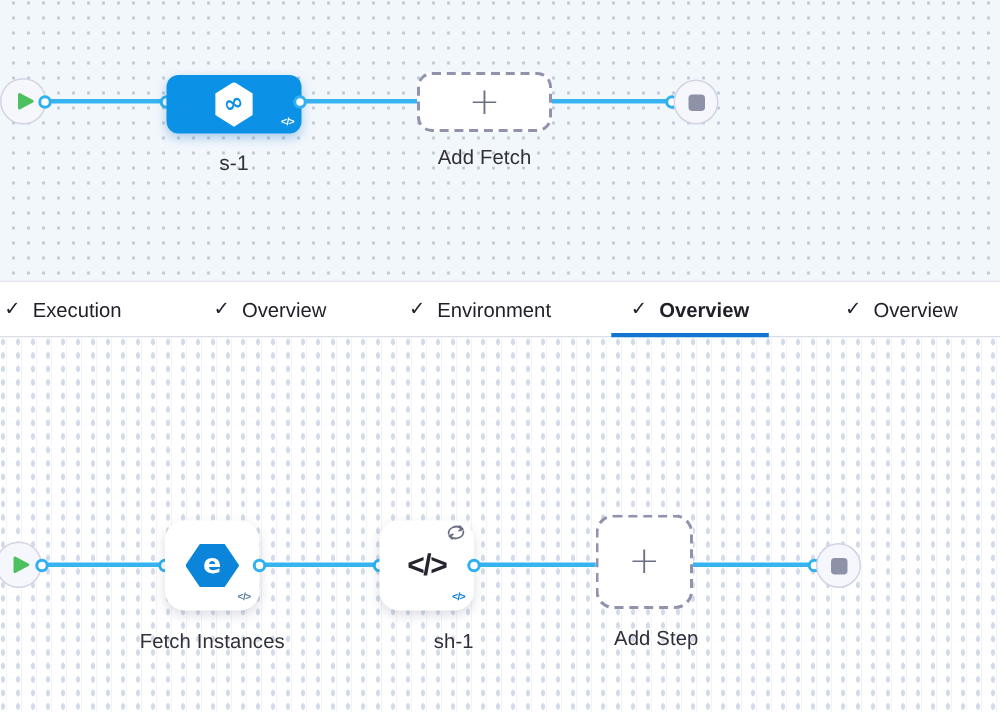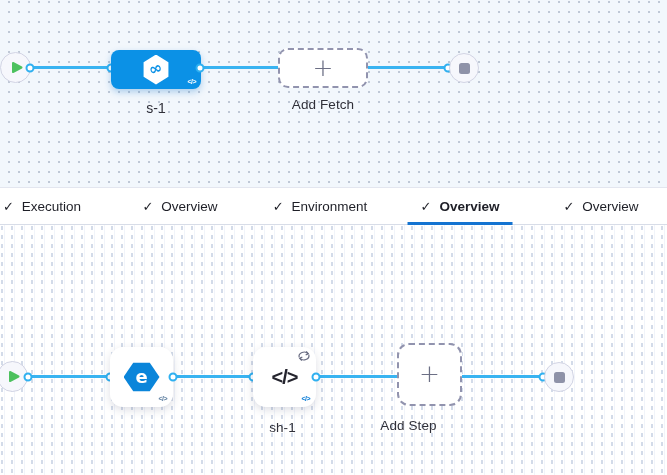--- a/index.html
+++ b/index.html
@@ -200,43 +200,44 @@
     <div class="port" style="left:110px; top:151.5px;"></div>
 
     <div class="step-node" style="left:110px; top:122px;">
       <div class="hex-blue">
         <span class="fetch-glyph">e</span>
       </div>
       <span class="mini-code" style="right:6px; bottom:5px; color:#5a7c9e;">&lt;/&gt;</span>
     </div>
 
     <div class="port" style="left:173px; top:151.5px;"></div>
+    <div class="node-label" style="left:65px; top:195px; width:153px;">Fetch Instances</div>
 
     <div class="port" style="left:253px; top:151.5px;"></div>
 
     <div class="step-node" style="left:253px; top:122px;">
       <span class="code-glyph">&lt;/&gt;</span>
       <span class="loop-badge">
         <svg width="14" height="12" viewBox="0 0 14 12">
           <path d="M2.2 7.4 A5 4.3 0 0 1 11.2 4.0" fill="none" stroke="#696c82" stroke-width="1.2"></path>
           <path d="M9.2 1.4 L11.5 3.8 L8.7 4.9" fill="none" stroke="#696c82" stroke-width="1.2" stroke-linejoin="round"></path>
           <path d="M11.8 4.6 A5 4.3 0 0 1 2.8 8.0" fill="none" stroke="#696c82" stroke-width="1.2"></path>
           <path d="M4.8 10.6 L2.5 8.2 L5.3 7.1" fill="none" stroke="#696c82" stroke-width="1.2" stroke-linejoin="round"></path>
         </svg>
       </span>
       <span class="mini-code" style="right:6px; bottom:5px; color:#0278d5;">&lt;/&gt;</span>
     </div>
 
     <div class="port" style="left:316px; top:151.5px;"></div>
-    <div class="node-label" style="left:251px; top:195px; width:63px;">sh-1</div>
+    <div class="node-label" style="left:271px; top:195px; width:63px;">sh-1</div>
 
     <div class="dashed-add" style="left:397px; top:118px; width:65px; height:63px; border-radius:12px;">
       <span class="plus">+</span>
     </div>
-    <div class="node-label" style="left:341px; top:193px; width:135px;">Add Step</div>
+    <div class="node-label" style="left:370px; top:193px; width:135px;">Add Step</div>
 
     <div class="port" style="left:543px; top:151.5px;"></div>
     <div class="round-node" style="left:544px; top:137px; width:30px; height:30px;">
       <div class="stop-square"></div>
     </div>
   </div>
 
 </div>
 
 </body></html>

